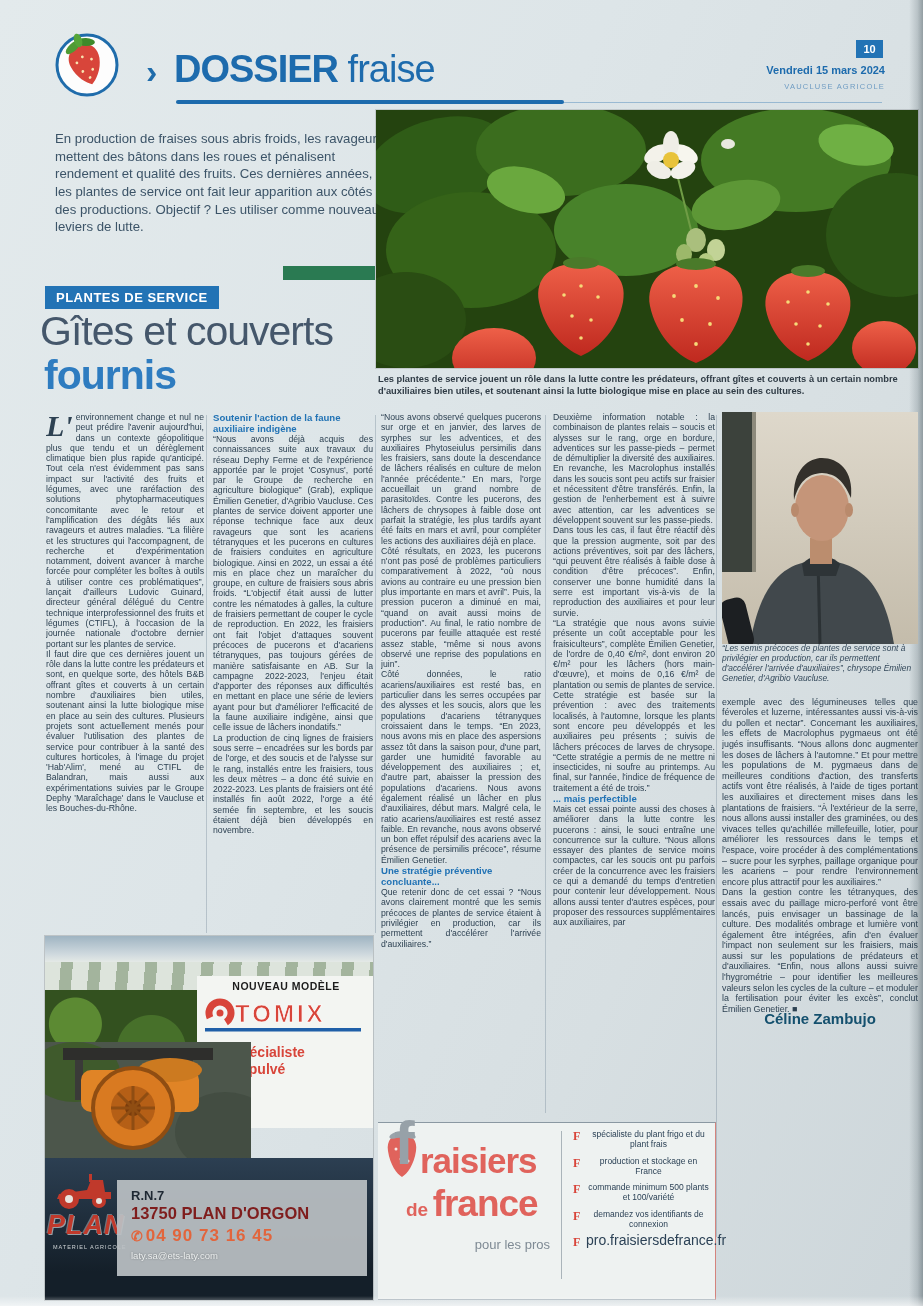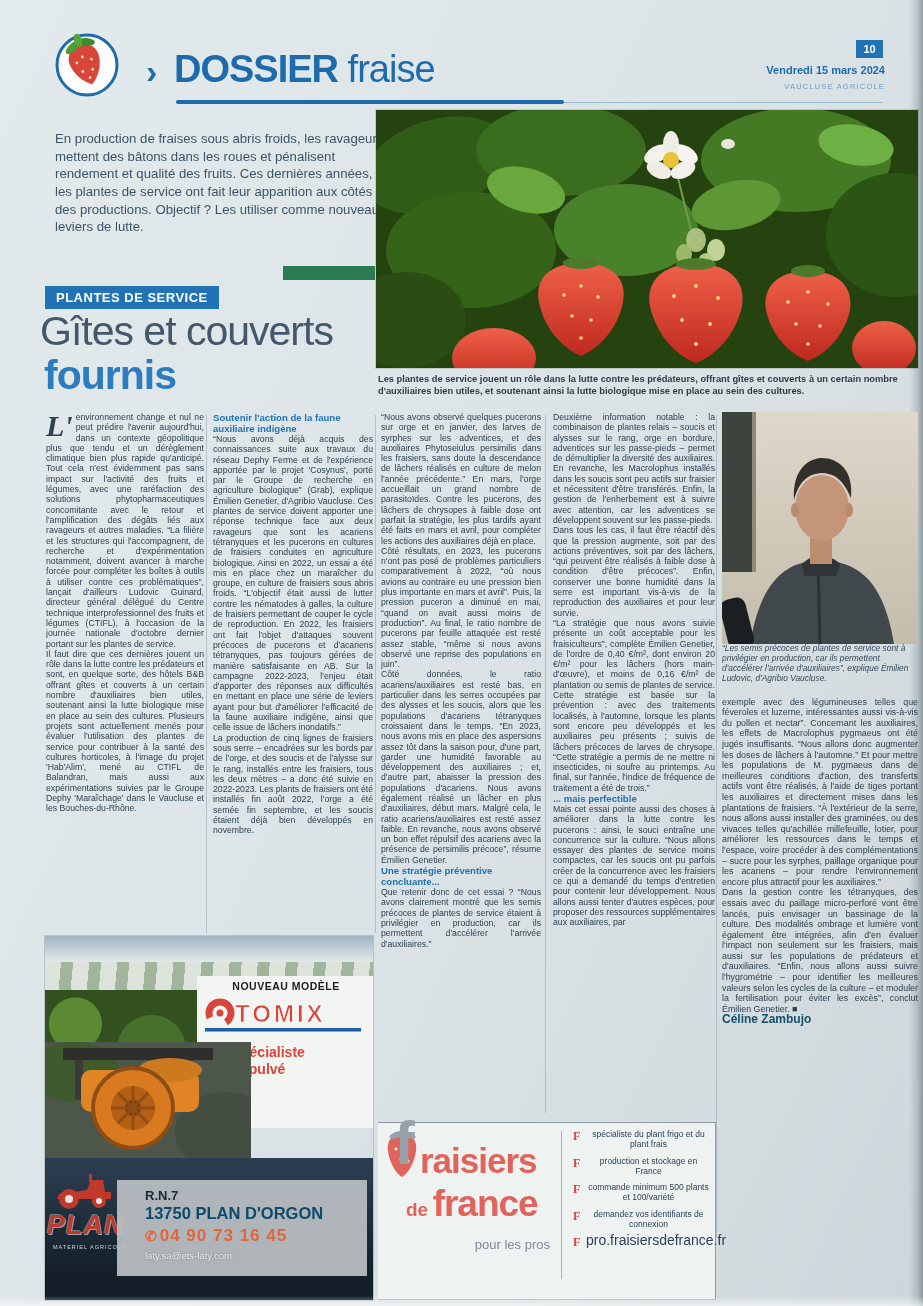--- a/index.html
+++ b/index.html
@@ -43,21 +43,21 @@
   .col2{left:213px;width:160px;height:524px;}
   .col3{left:381px;width:160px;height:704px;}
   .col4{left:524px;width:162px;height:704px;margin-left:29px;}
   .col5{left:722px;width:196px;height:852px;font-size:8.9px;line-height:10.6px;}
   .colhead{color:#2273b5;font-weight:bold;font-size:9.6px;line-height:11px;text-align:left;margin:3px 0 3px 0;}
   .dropcap{float:left;font-size:30px;line-height:26px;font-weight:bold;color:#2d4152;margin:1px 3px 0 0;font-family:"Liberation Serif",serif;font-style:italic;}
   .vrule{position:absolute;width:1px;background:rgba(110,130,145,.35);}
   .portrait{width:196px;height:232px;display:block;}
   .portrait-caption{font-style:italic;font-size:8.4px;line-height:9.9px;text-align:left;margin-top:5px;color:#33485a;}
   .col5 .cont{margin-top:13px;}
-  .byline{text-align:left;font-weight:bold;font-size:12px;color:#14506e;margin-top:8px;}
+  .byline{text-align:center;font-weight:bold;font-size:15px;color:#14506e;margin-top:8px;}
 
   
   .ad-left{position:absolute;left:45px;top:936px;width:328px;height:364px;overflow:hidden;box-shadow:0 0 0 1px rgba(0,0,0,.15);}
   .ad-sky{position:absolute;left:0;top:0;width:328px;height:26px;background:linear-gradient(#9fb4c2,#cfd9de 70%,#e4e9e6);}
   .ad-rows{position:absolute;left:0;top:26px;width:328px;height:28px;
         background:repeating-linear-gradient(95deg,#dde4dc 0 16px,#a3b49d 16px 28px);}
   .ad-foliage{position:absolute;left:0;top:54px;width:152px;height:170px;background:
         radial-gradient(circle at 20% 20%, #5c8a33 0 26px, rgba(0,0,0,0) 27px),
         radial-gradient(circle at 70% 35%, #47702a 0 34px, rgba(0,0,0,0) 35px),
         radial-gradient(circle at 40% 60%, #659441 0 30px, rgba(0,0,0,0) 31px),
@@ -70,23 +70,23 @@
   .tomix-logo{position:absolute;left:158px;top:60px;}
   .tomix-tag{position:absolute;left:168px;top:108px;font-size:14px;font-weight:bold;color:#d8453a;line-height:17px;}
   .ad-machine{position:absolute;left:0;top:106px;width:206px;height:118px;}
   .ad-dark{position:absolute;left:0;top:222px;width:328px;height:142px;
         background:linear-gradient(180deg,#2c3f52,#141f29 80%);}
   .laty-tractor{position:absolute;left:4px;top:236px;}
   .laty-name{position:absolute;left:2px;top:274px;font-size:27px;font-weight:bold;font-style:italic;color:#c0392b;
         letter-spacing:1px;text-shadow:1px 1px 0 rgba(255,255,255,.55),-1px -1px 0 rgba(255,255,255,.35);}
   .laty-sub{position:absolute;left:8px;top:308px;font-size:5.5px;letter-spacing:1px;color:#cfd4d6;}
   .laty-box{position:absolute;left:72px;top:244px;width:250px;height:96px;background:rgba(186,192,195,.93);
-        padding:8px 0 0 28px;box-sizing:border-box;}
+        padding:8px 0 0 14px;box-sizing:border-box;}
   .laty-a1{font-size:13px;font-weight:bold;color:#1e2833;}
-  .laty-a2{font-size:16.5px;font-weight:bold;color:#0c4a6e;margin-top:1px;}
+  .laty-a2{font-size:16.5px;font-weight:bold;color:#7f1d1d;margin-top:1px;}
   .laty-phone{font-size:17px;font-weight:bold;color:#e2653c;letter-spacing:1px;margin-top:3px;}
   .laty-phone .pic{font-size:14px;margin-right:2px;color:#e2653c;}
   .laty-email{font-size:9.5px;color:#eef1f1;margin-top:4px;text-shadow:0 0 2px rgba(0,0,0,.4);}
 
   
   .ad-fdf{position:absolute;left:378px;top:1122px;width:337px;height:176px;background:#eef2f1;
         border-top:1px solid #8a98a2;border-bottom:1px solid #aab6bd;border-right:1px solid #d4837d;}
   .fdf-straw{position:absolute;left:6px;top:6px;}
   .fdf-f{position:absolute;left:16px;top:-16px;font-size:62px;font-weight:bold;color:#97a1a8;}
   .fdf-l1{position:absolute;left:42px;top:18px;font-size:35px;font-weight:bold;color:#e0635c;letter-spacing:-1px;}
@@ -262,21 +262,21 @@
         <path d="M96 148 L98 232" stroke="#2b3134" stroke-width="3" fill="none"></path>
         <path d="M80 152 C86 146 92 144 98 144 C106 144 114 147 118 152 L114 164 L82 164 Z" fill="#2e3437"></path>
         <rect x="88" y="126" width="22" height="26" fill="#bb8d6e"></rect>
         <ellipse cx="100" cy="96" rx="27" ry="33" fill="#c59579"></ellipse>
         <path d="M72 88 C70 56 88 46 100 46 C116 46 132 58 129 86 C121 68 114 62 100 61 C85 62 77 70 72 88 Z" fill="#33302b"></path>
         <ellipse cx="73" cy="98" rx="4" ry="7" fill="#b98a6c"></ellipse>
         <ellipse cx="127" cy="98" rx="4" ry="7" fill="#b98a6c"></ellipse>
         <rect x="2" y="186" width="26" height="52" rx="9" transform="rotate(-14 15 212)" fill="#1c1f22"></rect>
       </svg>
     </span>
-    <p class="portrait-caption">“Les semis précoces de plantes de service sont à privilégier en production, car ils permettent d'accélérer l'arrivée d'auxiliaires”, explique Émilien Ludovic, d'Agribio Vaucluse.</p>
+    <p class="portrait-caption">“Les semis précoces de plantes de service sont à privilégier en production, car ils permettent d'accélérer l'arrivée d'auxiliaires”, chrysope Émilien Genetier, d'Agribio Vaucluse.</p>
     <p class="cont">exemple avec des légumineuses telles que féveroles et luzerne, intéressantes aussi vis-à-vis du pollen et nectar”. Concernant les auxiliaires, les effets de Macrolophus pygmaeus ont été jugés insuffisants. “Nous allons donc augmenter les doses de lâchers à l'automne.” Et pour mettre les populations de M. pygmaeus dans de meilleures conditions d'action, des transferts actifs vont être réalisés, à l'aide de tiges portant les auxiliaires et directement mises dans les plantations de fraisiers. “À l'extérieur de la serre, nous allons aussi installer des graminées, ou des vivaces telles qu'achillée millefeuille, lotier, pour améliorer les ressources dans le temps et l'espace, voire procéder à des complémentations – sucre pour les syrphes, paillage organique pour les acariens – pour rendre l'environnement encore plus attractif pour les auxiliaires.”</p>
     <p>Dans la gestion contre les tétranyques, des essais avec du paillage micro-perforé vont être lancés, puis envisager un bassinage de la culture. Des modalités ombrage et lumière vont également être intégrées, afin d'en évaluer l'impact non seulement sur les fraisiers, mais aussi sur les populations de prédateurs et d'auxiliaires. “Enfin, nous allons aussi suivre l'hygrométrie – pour identifier les meilleures valeurs selon les cycles de la culture – et moduler la fertilisation pour éviter les excès”, conclut Émilien Genetier. ■</p>
     <p class="byline">Céline Zambujo</p>
   </div>
 
   <div class="ad-left">
     <div class="ad-sky"></div>
     <div class="ad-rows"></div>
     <div class="ad-foliage"></div>
     <div class="ad-panel"></div>

